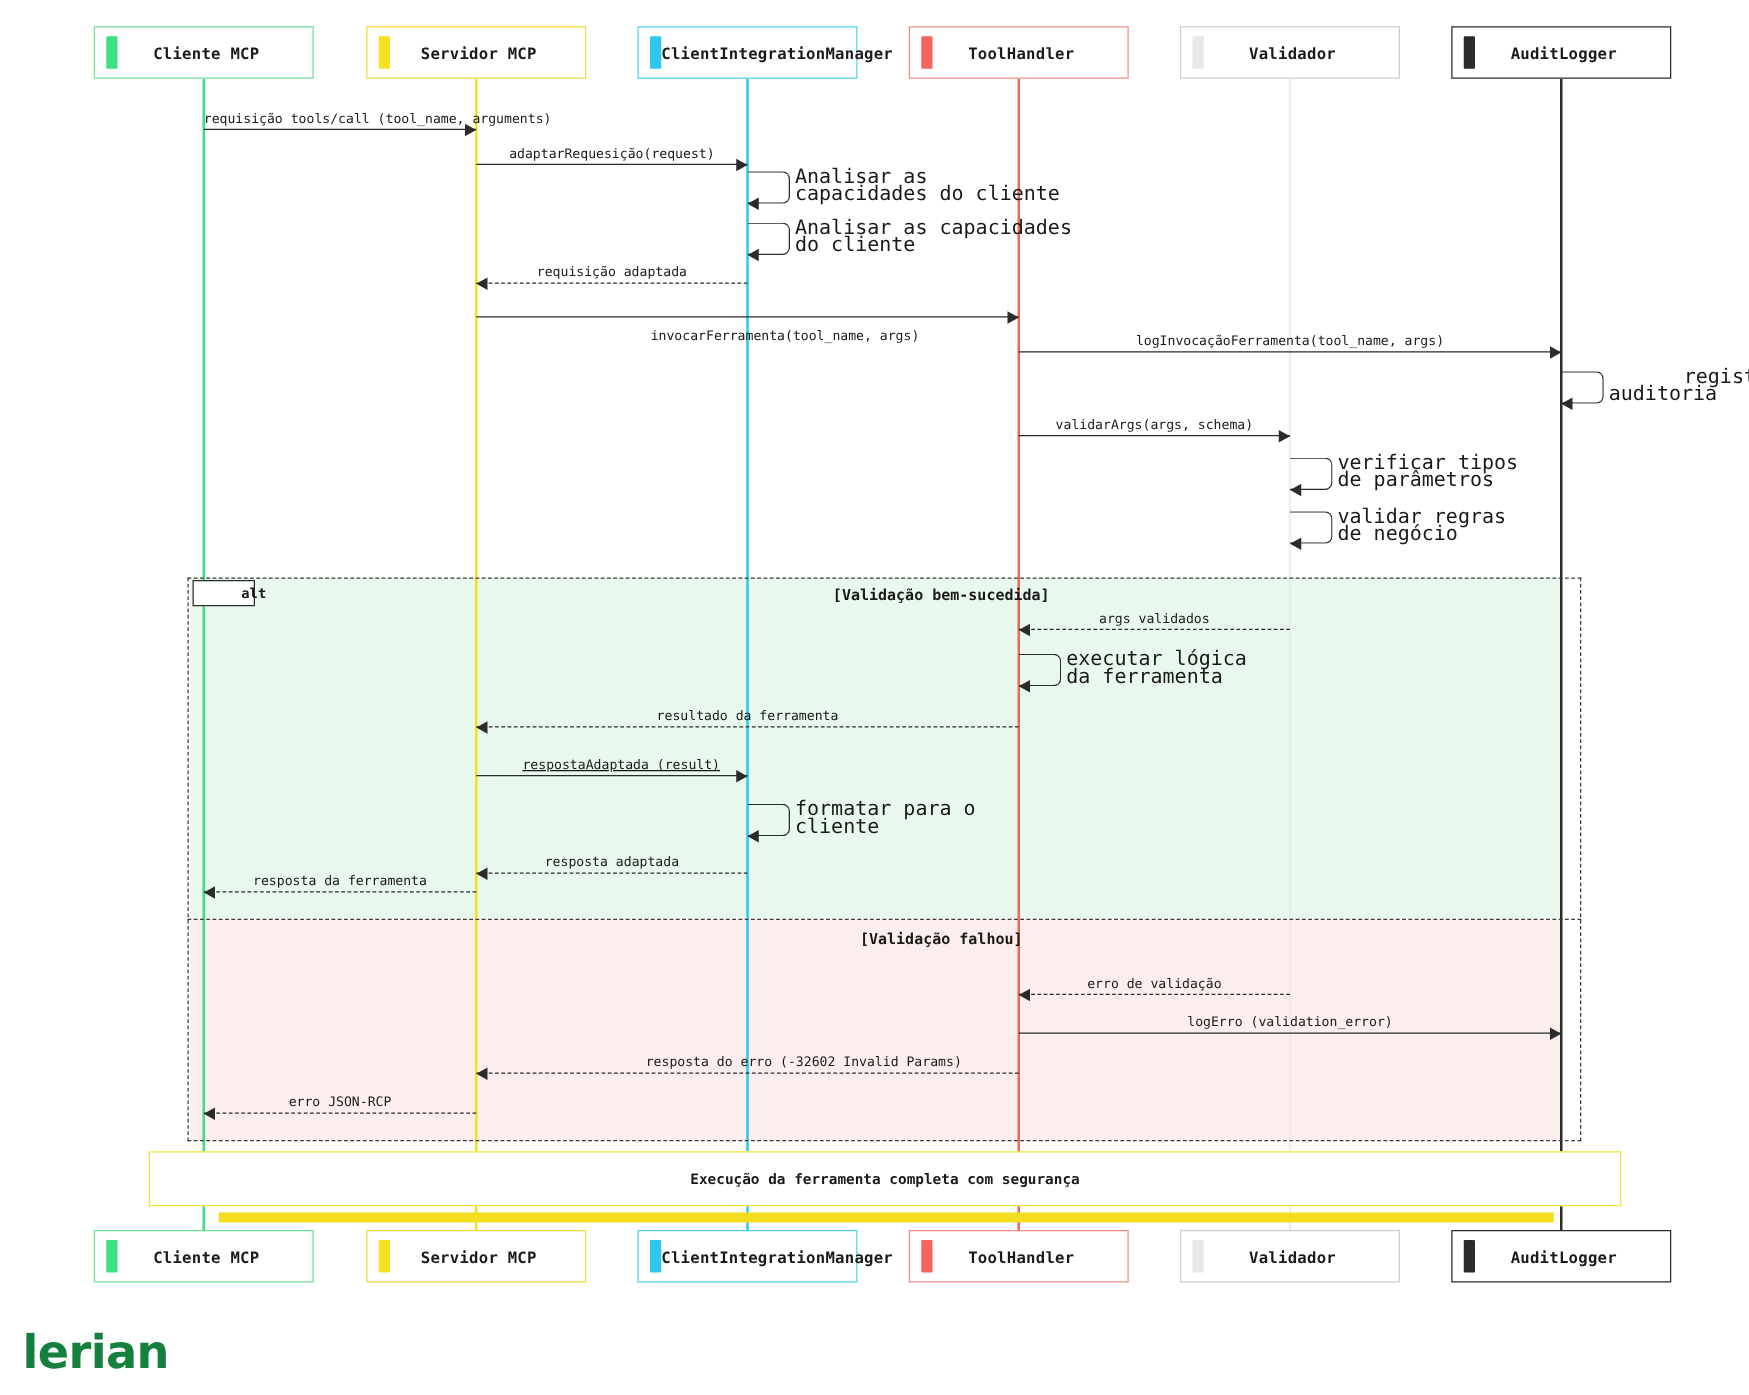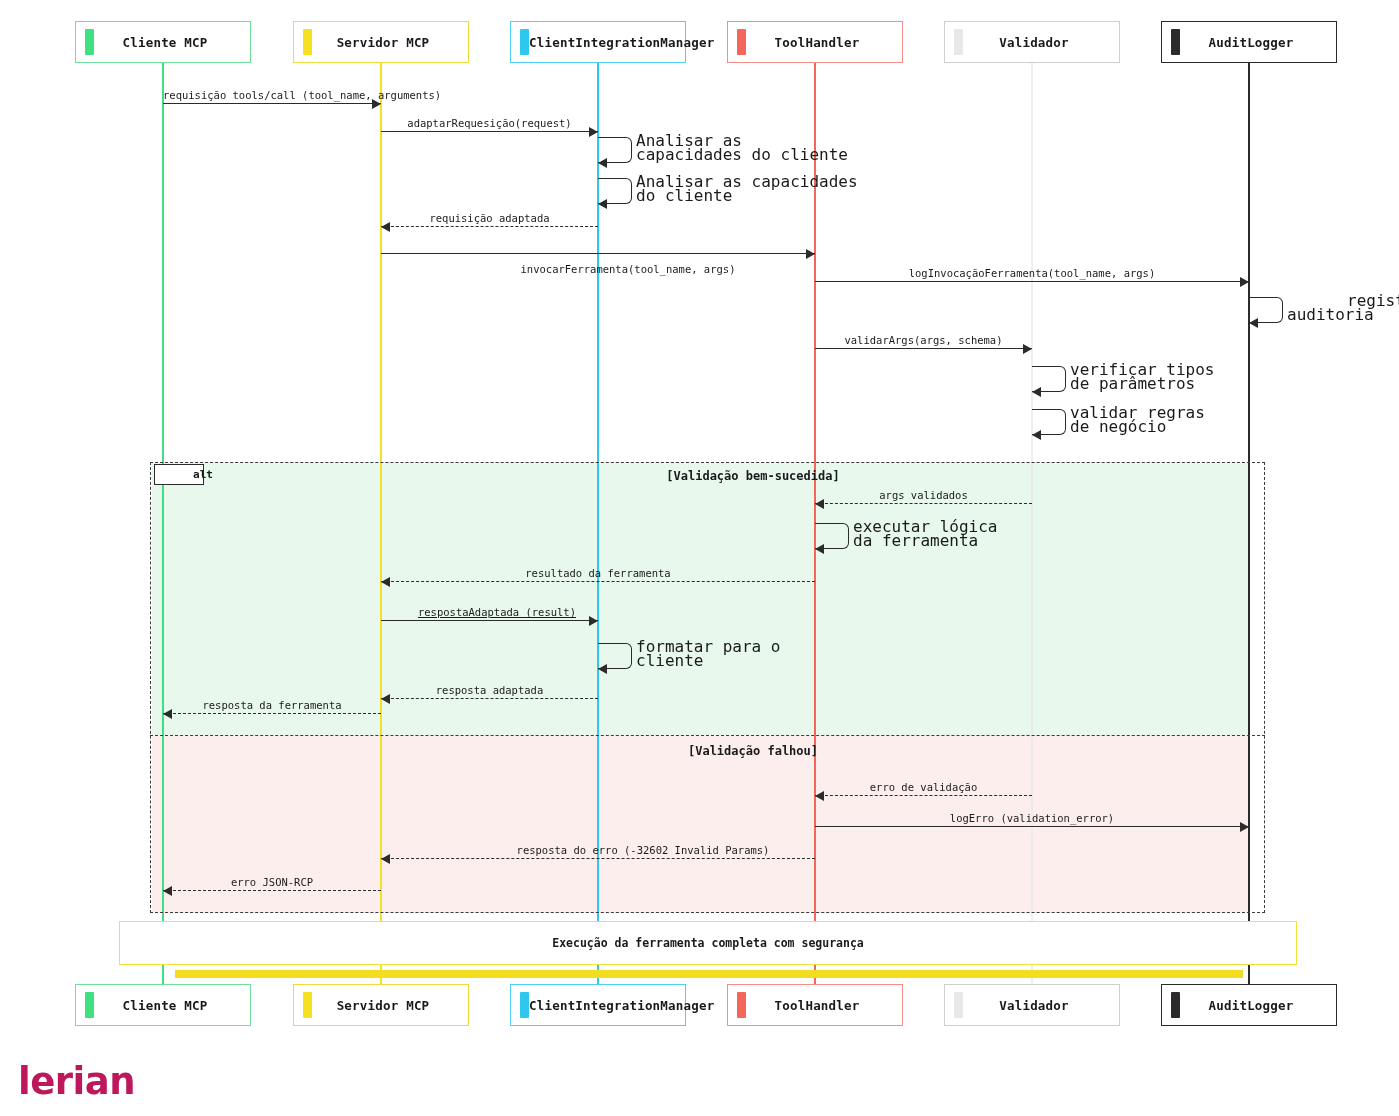--- a/index.html
+++ b/index.html
@@ -49,21 +49,21 @@
 
   
   .note{position:absolute;box-sizing:border-box;border:1.6px solid #f2e33a;
         background:#ffffff;}
   .notetext{position:absolute;width:100%;text-align:center;font-size:11.5px;
             font-weight:bold;}
   .notebar{position:absolute;background:#f2dd1e;height:8px;}
 
   
   .logo{position:absolute;font-size:37px;font-weight:700;letter-spacing:-0.5px;
-        color:#be185d;font-family:"DejaVu Sans","Liberation Sans",sans-serif;}
+        color:#15803d;font-family:"DejaVu Sans","Liberation Sans",sans-serif;}
 </style>
 </head>
 <body>
 
 <div id="diagram">
     <div class="altfill-ok" style="left: 152px; top: 462px; width: 1097px; height: 273px; background: rgb(232, 248, 236);"></div>
     <div class="altfill-bad" style="left: 152px; top: 735px; width: 1097px; height: 178px; background: rgb(253, 238, 238);"></div>
     <div class="lifeline" style="left: 162px; top: 63px; height: 921px; background: rgb(62, 224, 127); opacity: 1;"></div>
     <div class="lifeline" style="left: 380px; top: 63px; height: 921px; background: rgb(245, 225, 33); opacity: 1;"></div>
     <div class="lifeline" style="left: 597px; top: 63px; height: 921px; background: rgb(46, 200, 239); opacity: 1;"></div>

